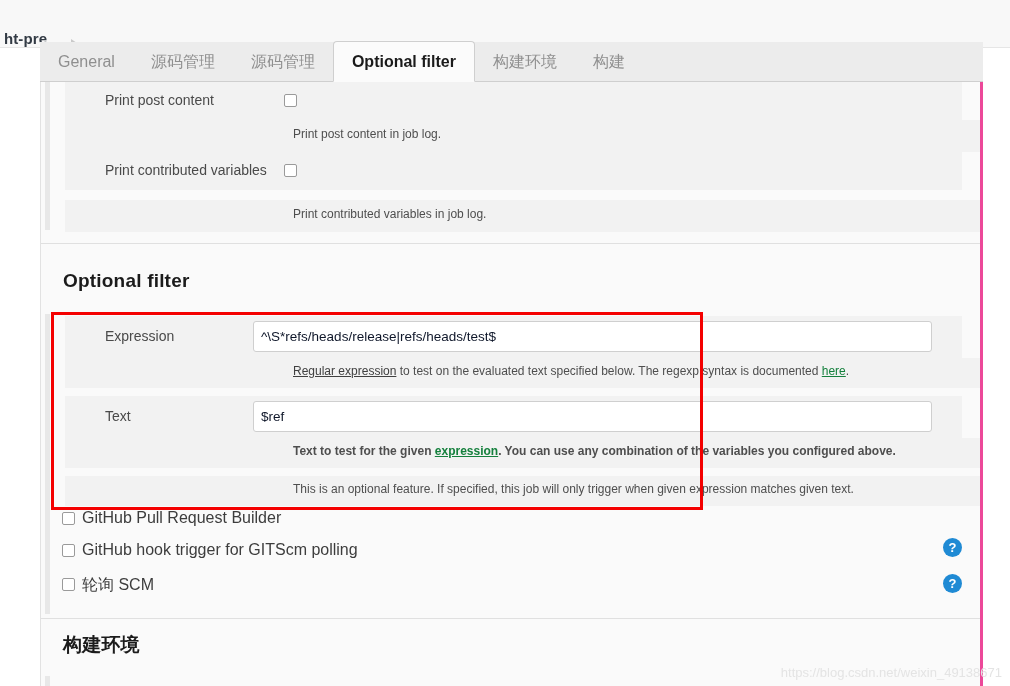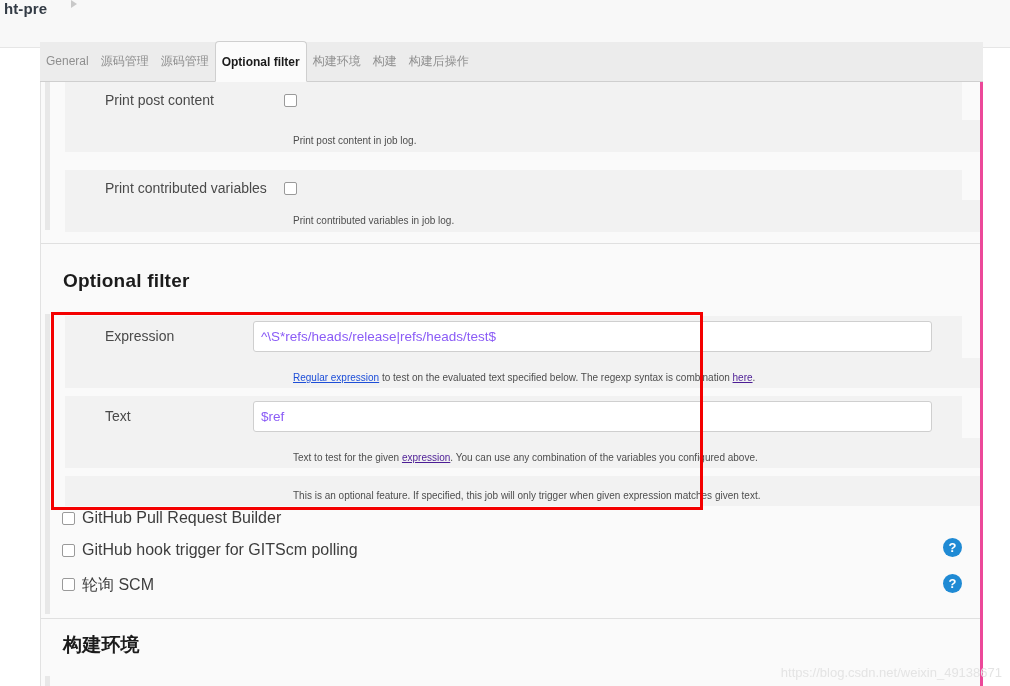--- a/index.html
+++ b/index.html
@@ -17,21 +17,21 @@
   }
 
   
   .breadcrumb-bar {
     position: absolute;
     left: 0; top: 0;
     width: 1010px; height: 48px;
     background: #f8f8f8;
     border-bottom: 1px solid #e6e6e6;
     display: flex;
-    align-items: flex-start;
+    align-items: flex-end;
     box-sizing: border-box;
   }
   .breadcrumb-item {
     font-size: 15px;
     font-weight: bold;
     color: #333b45;
     margin-left: 4px;
     letter-spacing: .1px;
   }
   .breadcrumb-caret {
@@ -47,23 +47,23 @@
     position: absolute;
     left: 40px; top: 42px;
     width: 943px; height: 40px;
     background: #ececec;
     border-bottom: 1px solid #cfcfcf;
     box-sizing: border-box;
     display: flex;
     align-items: flex-end;
   }
   .tab {
-    font-size: 12px;
+    font-size: 16px;
     color: #8f8f8f;
-    padding: 0 6px;
+    padding: 0 18px;
     height: 39px;
     line-height: 39px;
     white-space: nowrap;
     box-sizing: border-box;
     margin-top: 30px;
   }
   .tab.active {
     background: #fbfbfb;
     color: #1b1b1b;
     font-weight: bold;
@@ -125,24 +125,23 @@
   .row-help {
     background: #f2f2f2;
     left: 24px;
     width: 949px;
     height: 32px;
   }
   .help-text {
     position: absolute;
     left: 228px;
     top: 7px;
-    font-size: 10px;
+    font-size: 12px;
     color: #4e4e4e;
     white-space: nowrap;
-    margin-top: 8px;
   }
   .gap {
     background: #fafafa;
   }
 
   
   .divider {
     position: absolute;
     height: 1px;
     background: #e0e0e0;
@@ -167,31 +166,31 @@
   
   .text-input {
     position: absolute;
     height: 31px;
     background: #ffffff;
     border: 1px solid #cfcfcf;
     border-radius: 3px;
     box-sizing: border-box;
     font-family: "Liberation Sans", sans-serif;
     font-size: 13.5px;
-    color: #8b5cf6;
+    color: #0f172a;
     padding: 0 7px;
     outline: none;
   }
 
   a.lnk {
-    color: #1d4ed8;
+    color: #404040;
     text-decoration: underline;
   }
   a.lnk-dark {
-    color: #4c1d95;
+    color: #15803d;
     text-decoration: underline;
   }
 
   
   .cblist-item {
     position: absolute;
     font-size: 16px;
     color: #3d3d3d;
     white-space: nowrap;
   }
@@ -236,66 +235,65 @@
   <span class="breadcrumb-caret"></span>
 </div>
 
 <div class="tab-strip">
   <div class="tab">General</div>
   <div class="tab">源码管理</div>
   <div class="tab">源码管理</div>
   <div class="tab active">Optional filter</div>
   <div class="tab">构建环境</div>
   <div class="tab">构建</div>
-  <div class="tab">构建后操作</div>
 </div>
 
 <div class="panel">
 
   <div class="nest-bar" style="top:0px; height:148px;"></div>
 
   <div class="row row-main" style="top:0px;">
     <span class="row-label">Print post content</span>
     <span class="chk" style="left:219px; top:12px;"></span>
   </div>
   <div class="row row-help" style="top:38px;">
     <span class="help-text">Print post content in job log.</span>
   </div>
   <div class="row gap" style="left:24px; top:70px; width:897px; height:10px;"></div>
 
-  <div class="row row-main" style="top:88px;">
+  <div class="row row-main" style="top:70px;">
     <span class="row-label">Print contributed variables</span>
     <span class="chk" style="left:219px; top:12px;"></span>
   </div>
   <div class="row row-help" style="top:118px;">
     <span class="help-text">Print contributed variables in job log.</span>
   </div>
 
   <div class="divider" style="left:0px; top:161px; width:942px;"></div>
 
   <div class="section-title" style="left:22px; top:188px;">Optional filter</div>
 
   <div class="nest-bar" style="top:232px; height:192px;"></div>
 
   <div class="row row-main" style="top:234px; height:42px;">
     <span class="row-label" style="top:12px;">Expression</span>
   </div>
   <input class="text-input" style="left: 212px; top: 239px; width: 679px;" value="^\S*refs/heads/release|refs/heads/test$">
 
   <div class="row row-help" style="top:276px; height:30px;">
-    <span class="help-text" style="top:6px;"><a class="lnk" href="#">Regular expression</a><span> to test on the evaluated text specified below. The regexp syntax is combination </span><a class="lnk-dark" href="#">here</a><span>.</span></span>
+    <span class="help-text" style="top:6px;"><a class="lnk" href="#">Regular expression</a><span> to test on the evaluated text specified below. The regexp syntax is documented </span><a class="lnk-dark" href="#">here</a><span>.</span></span>
   </div>
 
   <div class="row row-main" style="top:314px; height:42px;">
     <span class="row-label" style="top:12px;">Text</span>
   </div>
   <input class="text-input" style="left: 212px; top: 319px; width: 679px;" value="$ref">
 
   <div class="row row-help" style="top:356px; height:30px;">
-    <span class="help-text" style="top:6px;"><span>Text to test for the given </span><a class="lnk-dark" href="#">expression</a><span>. You can use any combination of the variables you configured above.</span></span>
+    <span class="help-text" style="top:6px;font-weight:bold;"><span>Text to test for the given </span><a class="lnk-dark" href="#">expression</a><span>. You can use any combination of the variables you configured above.</span></span>
   </div>
 
   <div class="row row-help" style="top:394px; height:30px;">
     <span class="help-text" style="top:6px;">This is an optional feature. If specified, this job will only trigger when given expression matches given text.</span>
   </div>
 
   <div class="red-box" style="left:10px; top:230px; width:652px; height:198px;"></div>
 
   <div class="nest-bar" style="top:424px; height:108px;"></div>
 

